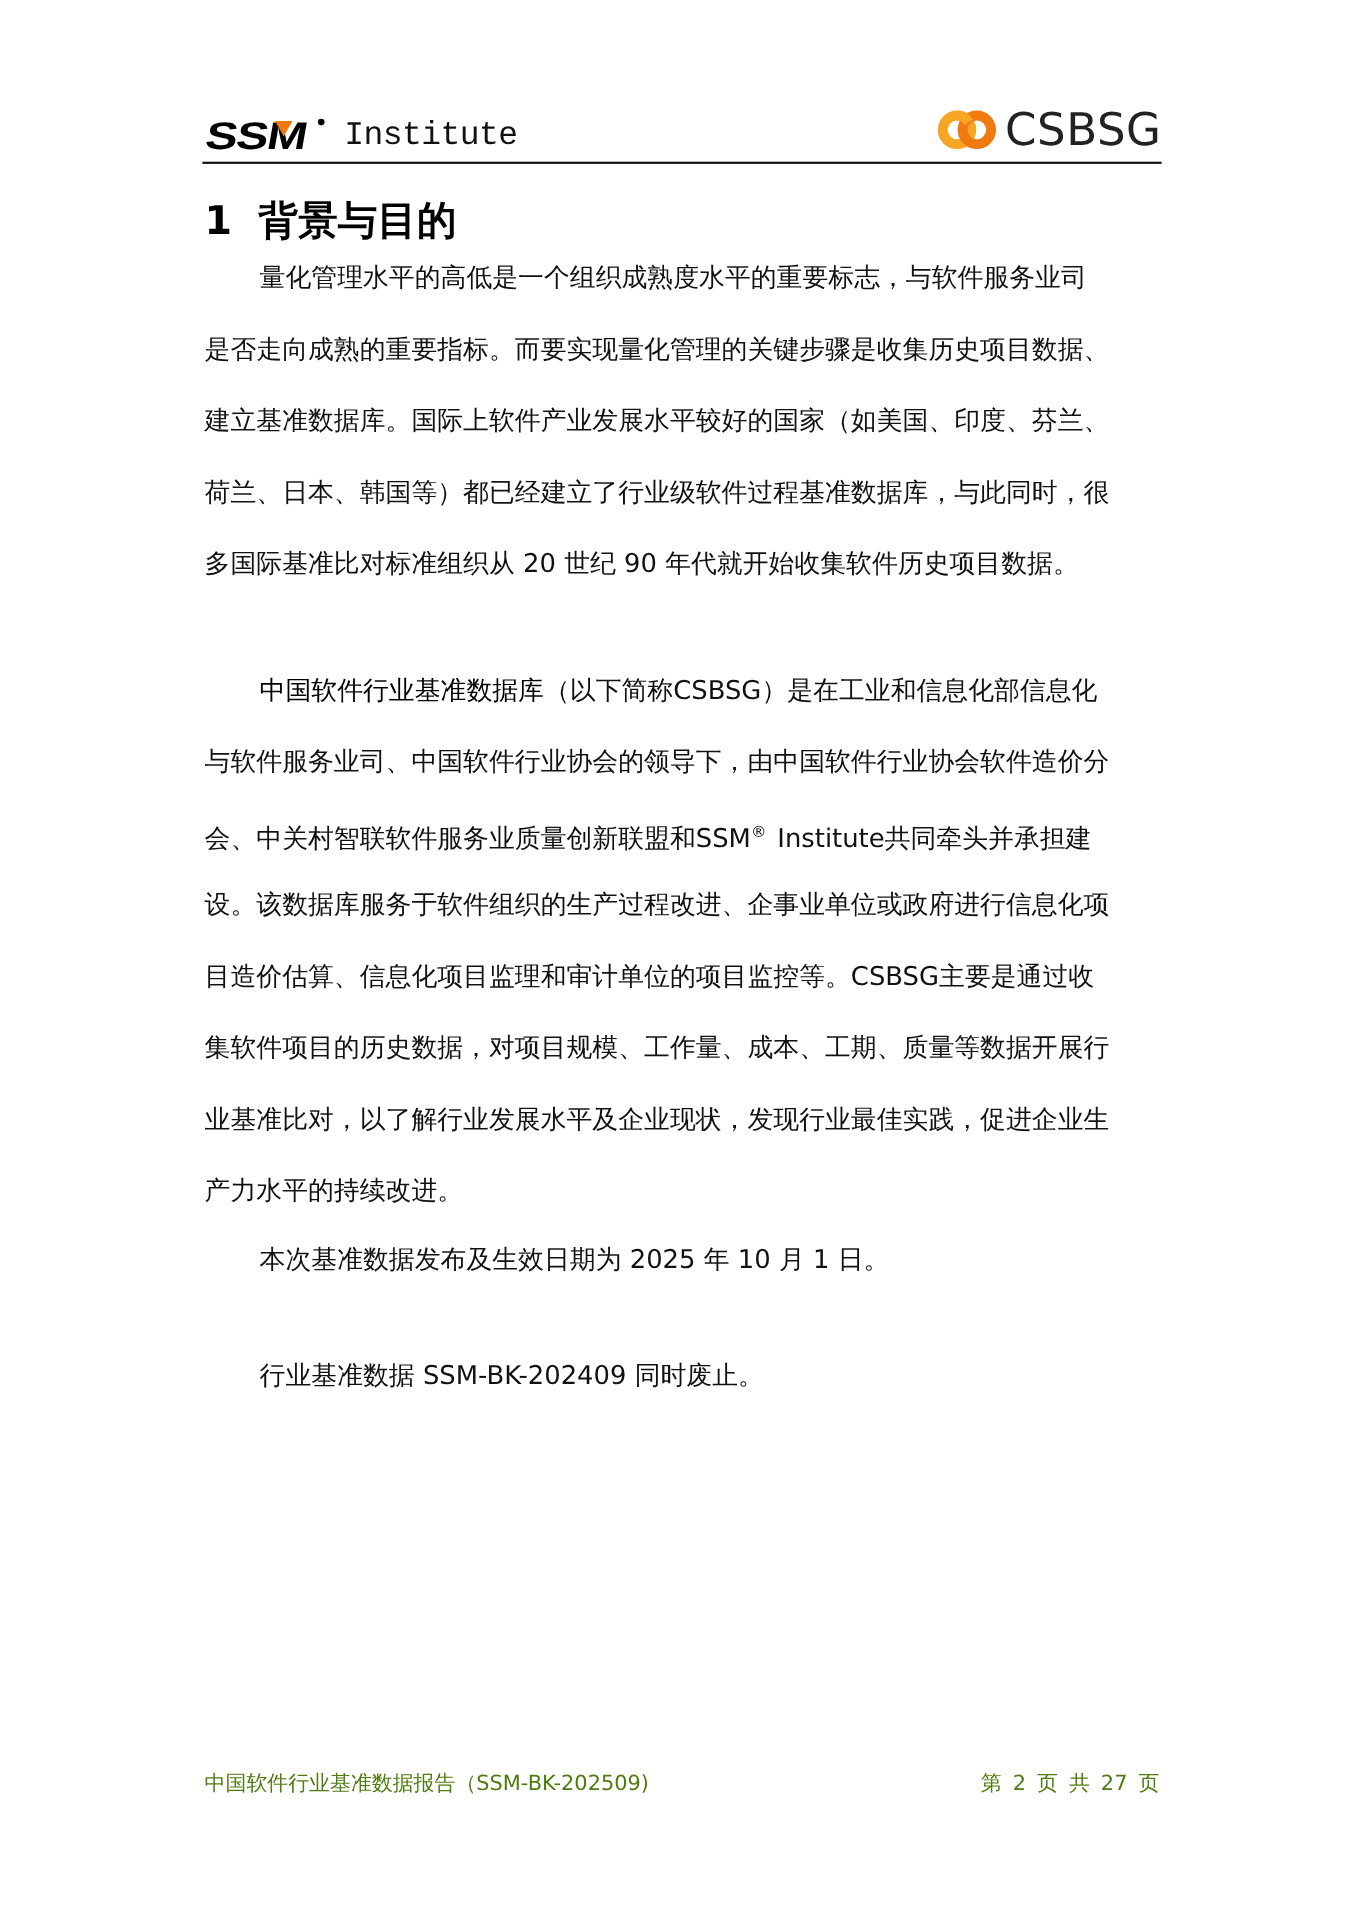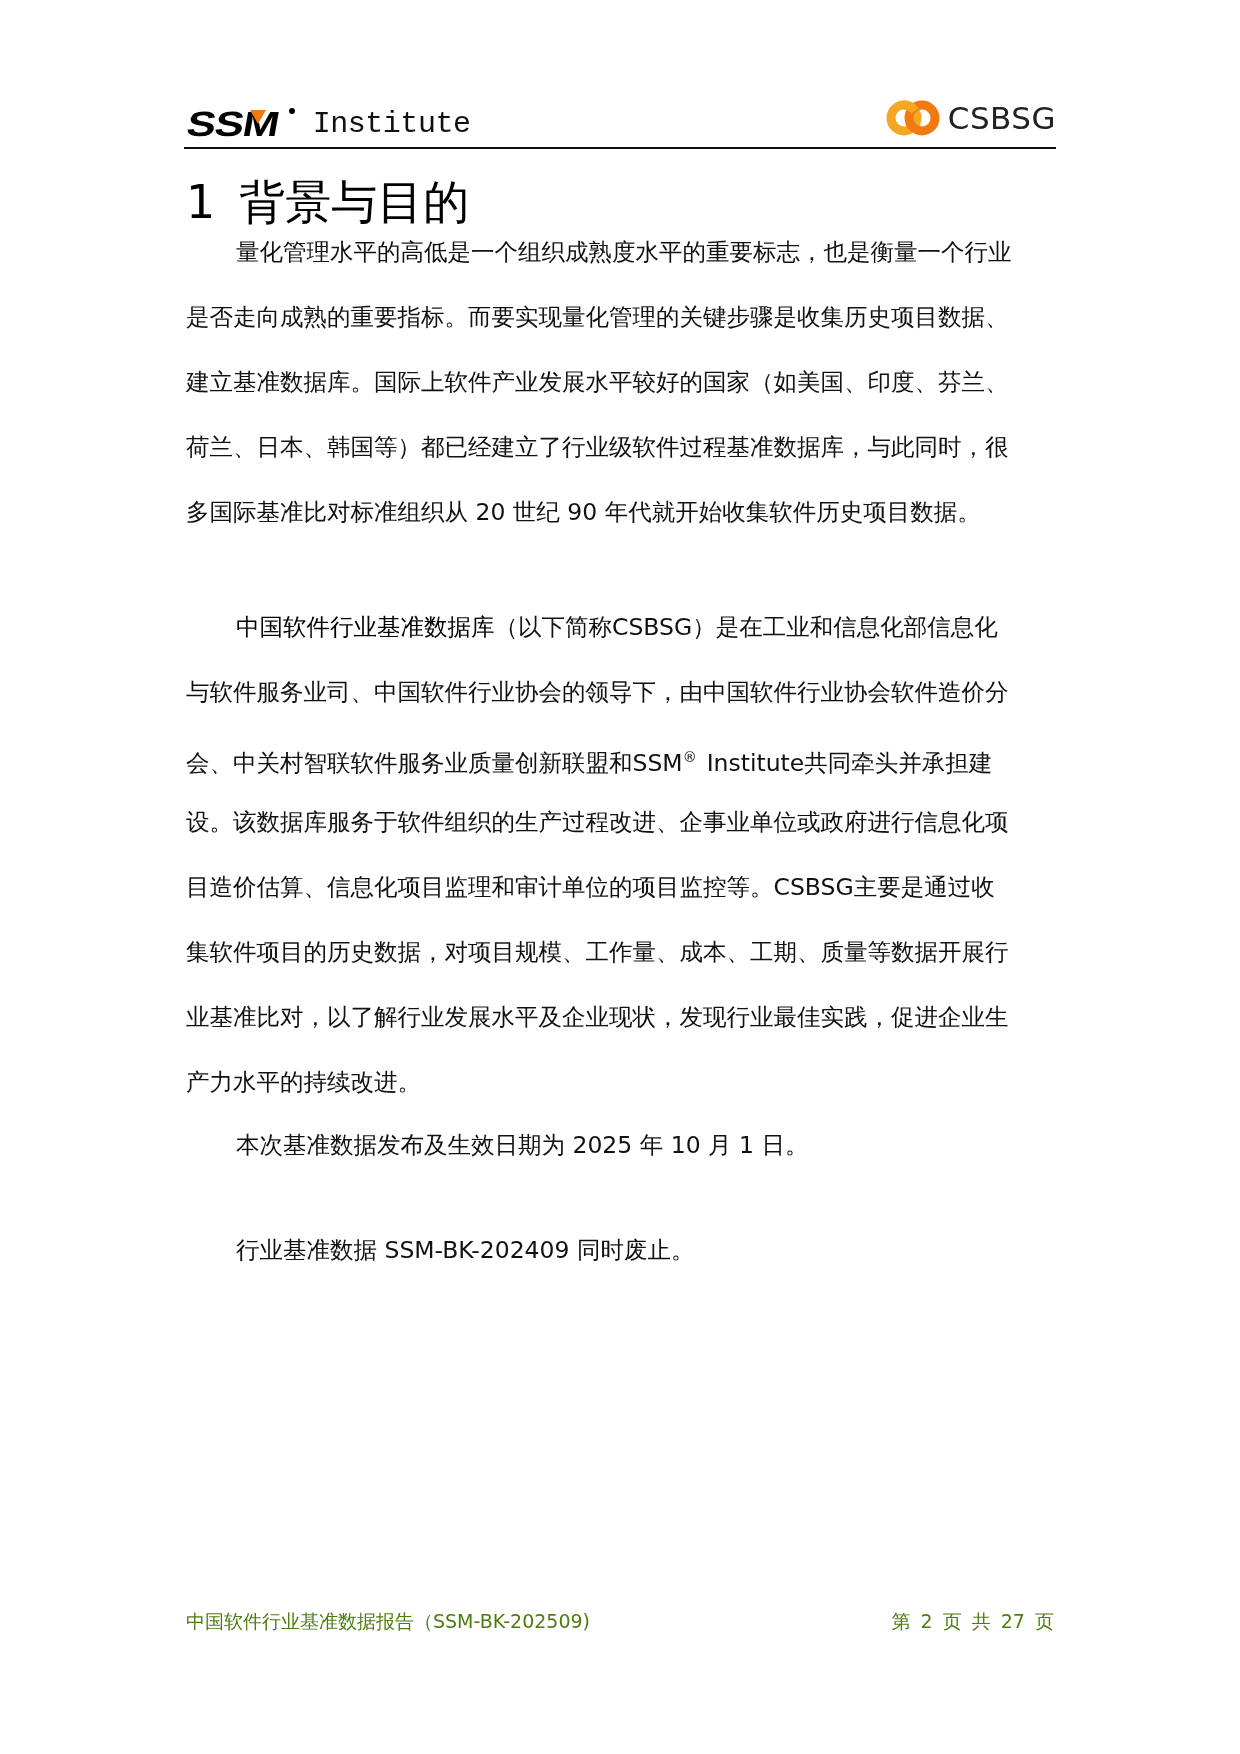--- a/index.html
+++ b/index.html
@@ -15,26 +15,26 @@
               letter-spacing:-1px; line-height:36px; color:#000; transform:scaleX(1.25) skewX(-8deg);
               transform-origin:left bottom; display:inline-block; }
   .ssm-tri { position:absolute; left:66px; top:4px; width:0; height:0;
              border-left:8px solid transparent; border-right:8px solid transparent;
              border-top:14px solid #f07a10; }
   .ssm-reg { position:absolute; left:105px; top:2px; width:6px; height:6px; border-radius:50%; background:#000; }
   .ssm-inst { margin-left:56px; font-family:Liberation Mono, monospace; font-size:30px;
               line-height:36px; letter-spacing:-0.5px; color:#111; }
   .csbsg-logo { position:absolute; right:0; top:0; height:44px; display:flex; align-items:center; }
   .csbsg-icon { width:58px; height:40px; margin-right:6px; }
-  .csbsg-word { font-family:"DejaVu Sans",sans-serif; font-size:31px; line-height:44px;
+  .csbsg-word { font-family:"DejaVu Sans",sans-serif; font-size:41px; line-height:44px;
                 color:#222; letter-spacing:0.5px; }
   .header-rule { position:absolute; left:184px; top:147px; width:872px; height:2px; background:#111; }
 
   
-  .section-title { position:absolute; left:186px; top:178px; font-size:46px; font-weight:normal;
+  .section-title { position:absolute; left:186px; top:178px; font-size:36px; font-weight:bold;
                    line-height:48px; color:#000; white-space:nowrap; }
   .section-title .num { margin-right:24px; }
 
   
   .para { position:absolute; left:186px; width:868px; font-size:23.5px; color:#111;
           line-height:65px; text-align:justify; text-align-last:left; }
   .para .line { display:block; white-space:nowrap; height:65px; }
   .para .indent { padding-left:50px; }
   .para b { font-weight:normal; color:#000; }
   .para sup { font-size:14px; vertical-align:9px; margin-right:10px; }
@@ -69,21 +69,21 @@
       <span class="csbsg-word">CSBSG</span>
     </div>
   </div>
   <div class="header-rule"></div>
 
   <div class="section-title">
     <span class="num">1</span><span>背景与目的</span>
   </div>
 
   <div class="para" style="top:220px;">
-    <span class="line indent">量化管理水平的高低是一个组织成熟度水平的重要标志，也是衡量一个行业</span>
+    <span class="line indent">量化管理水平的高低是一个组织成熟度水平的重要标志，与软件服务业司</span>
     <span class="line">是否走向成熟的重要指标。而要实现量化管理的关键步骤是收集历史项目数据、</span>
     <span class="line">建立基准数据库。国际上软件产业发展水平较好的国家（如美国、印度、芬兰、</span>
     <span class="line">荷兰、日本、韩国等）都已经建立了行业级软件过程基准数据库，与此同时，很</span>
     <span class="line">多国际基准比对标准组织从 20 世纪 90 年代就开始收集软件历史项目数据。</span>
   </div>
 
   <div class="para" style="top:595px;">
     <span class="line indent"><b>中国软件行业基准数据库</b><span>（以下简称CSBSG）是在工业和信息化部信息化</span></span>
     <span class="line">与软件服务业司、中国软件行业协会的领导下，由中国软件行业协会软件造价分</span>
     <span class="line"><span>会、中关村智联软件服务业质量创新联盟和SSM</span><sup>®</sup><span>Institute共同牵头并承担建</span></span>

